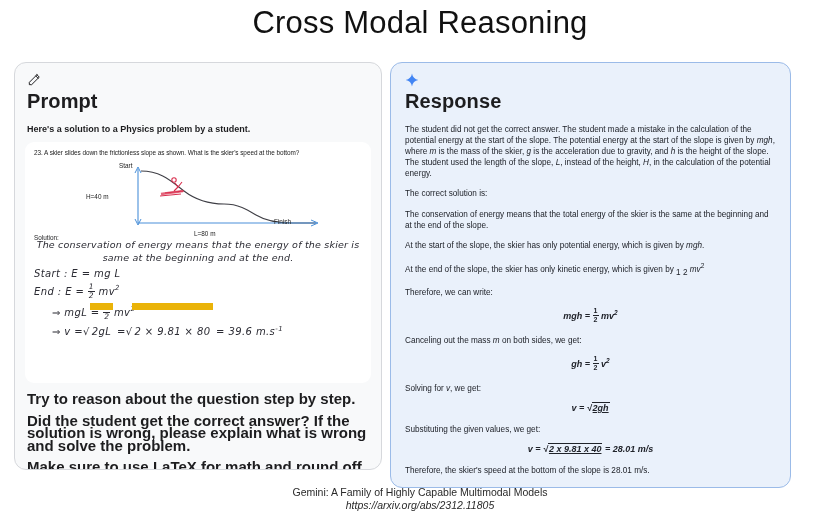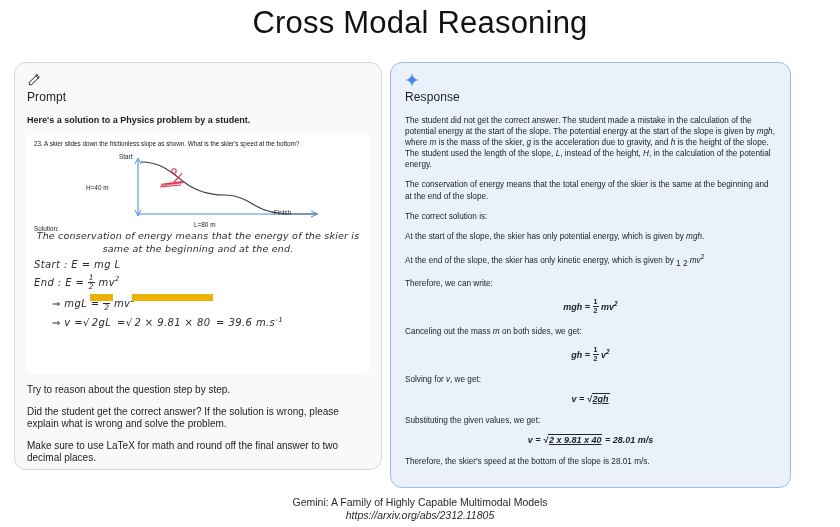--- a/index.html
+++ b/index.html
@@ -41,21 +41,21 @@
   #prompt-card {
     left: 0; width: 368px; height: 408px;
     background: #f8f9fa;
     border: 1px solid #d6d8dc;
     padding: 10px 12px 0 12px;
     overflow: hidden;
   }
   .card-icon { height: 16px; line-height: 16px; }
   .pencil-svg { display:block; }
   .card-title {
-    font-size: 12px; font-weight: 400;
+    font-size: 20px; font-weight: 700;
     margin: 1px 0 11px 0; letter-spacing: .1px;
   }
   .card-intro { font-size: 9px; font-weight:700; margin-bottom: 8px; }
 
   
   #attachment {
     background:#fff;
     border-radius: 9px;
     height: 241px;
     margin: 0 -2px 10px -2px;
@@ -82,21 +82,21 @@
     color: #2b2b33;
   }
   .hw-p { font-size: 9.5px; font-style: italic; line-height: 12.5px; letter-spacing:.2px;text-align:center; }
   .hw-eq { font-size: 10px; font-style: italic; margin-top: 4px; letter-spacing:.4px; }
   .hw-eq.indent { padding-left: 18px; }
   .frac { display:inline-block; vertical-align: middle; text-align:center; font-size: 7.5px; line-height: 8px; }
   .frac .num { border-bottom: 1px solid #2b2b33; padding: 0 1px; display:block; }
   .rad { border-top: 7px solid #eab308; padding: 16px 2px; }
   sup.hw { font-size: 7px; }
 
-  .prompt-para { font-size: 10px; font-weight: 400; line-height: 12.5px; margin-bottom: 9px; }
+  .prompt-para { font-size: 15px; font-weight: 700; line-height: 12.5px; margin-bottom: 9px; }
 
   
   #response-card {
     left: 376px; width: 401px; height: 426px;
     background: #eaf1fb;
     border: 1px solid #9bbbe8;
     padding: 10px 14px 16px 14px;
     overflow: hidden;
   }
   .resp-para { font-size: 8.2px; font-weight: 400; line-height: 11.1px; margin-bottom: 9px; color:#20232a; }
@@ -108,21 +108,21 @@
   .resp-eq .frac2 {
     display:inline-block; vertical-align:-0.45em; text-align:center;
     font-size:7px; line-height:8px; font-style:normal; font-weight:700;
   }
   .resp-eq .frac2 .num { border-bottom:1px solid #20232a; display:block; padding:0 1px; }
   .resp-eq .sqrt { border-top:1px solid #20232a; padding:0 1px 0 1px;text-decoration:underline; }
   sup.sm { font-size: 6.5px; }
 
   
   #footer {
-    position:absolute; left:0; right:0; bottom: 6px;
+    position:absolute; left:0; right:0; bottom: 16px;
     text-align:center; color:#2a2a2a;margin-top:26px;
   }
   #footer-title { font-size: 10.5px; }
   #footer-link { font-size: 10.5px; font-style: italic; margin-top: 1px; }
 </style>
 </head>
 <body>
 
 <div id="page-title">Cross Modal Reasoning</div>
 
@@ -222,22 +222,22 @@
 
     <div class="resp-para">
       The student did not get the correct answer. The student made a mistake in the
       calculation of the potential energy at the start of the slope. The potential
       energy at the start of the slope is given by <em>mgh</em>, where <em>m</em> is the
       mass of the skier, <em>g</em> is the acceleration due to gravity, and <em>h</em> is
       the height of the slope. The student used the length of the slope, <em>L</em>,
       instead of the height, <em>H</em>, in the calculation of the potential energy.
     </div>
 
+    <div class="resp-para">The correct solution is:</div>
     <div class="resp-para">The conservation of energy means that the total energy of the skier is the same at the beginning and at the end of the slope.</div>
-    <div class="resp-para">The correct solution is:</div>
 
     <div class="resp-para">
       At the start of the slope, the skier has only potential energy, which is given by <em>mgh</em>.
     </div>
 
     <div class="resp-para">
       At the end of the slope, the skier has only kinetic energy, which is given by
       <span class="frac2" style="vertical-align:-0.35em">
         <span class="num">1</span>
         <span>2</span>

